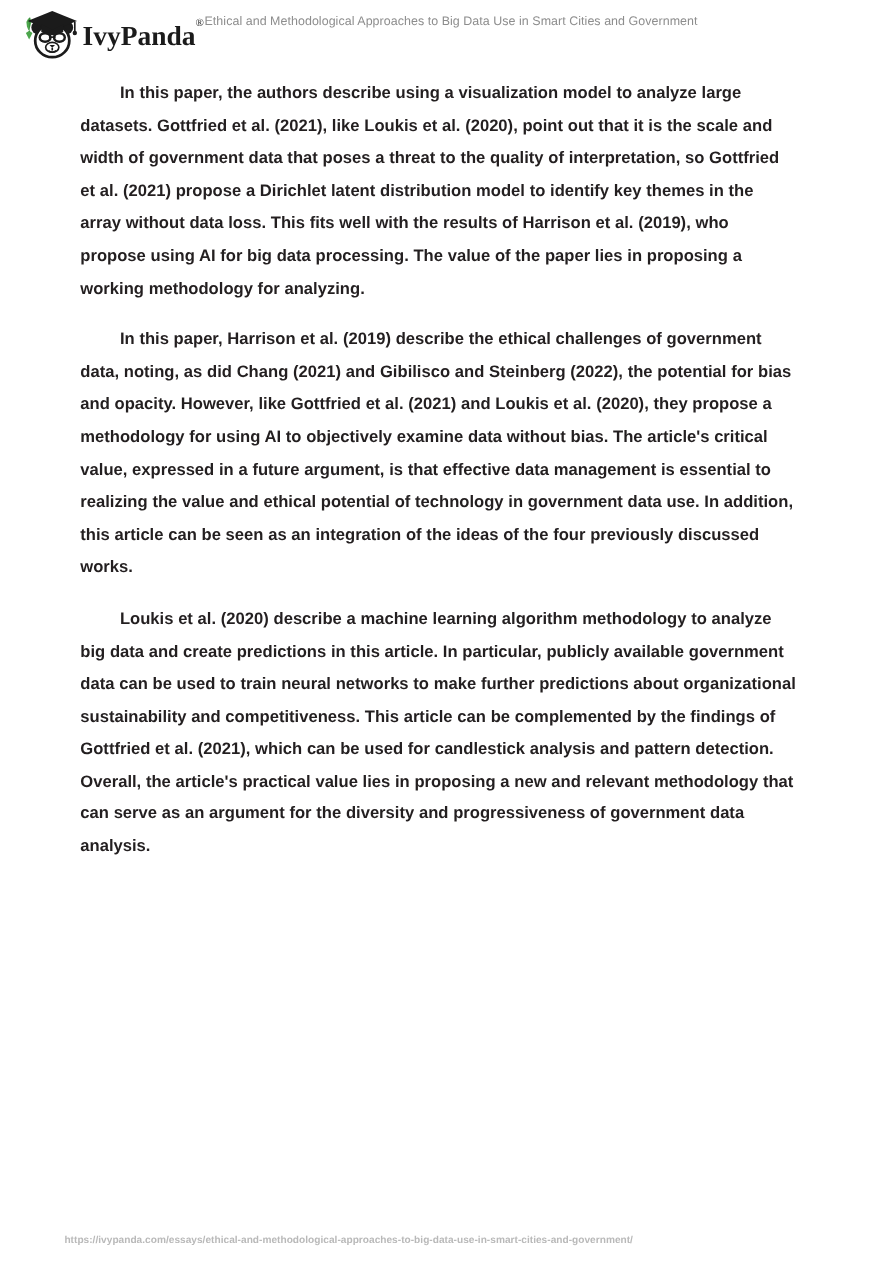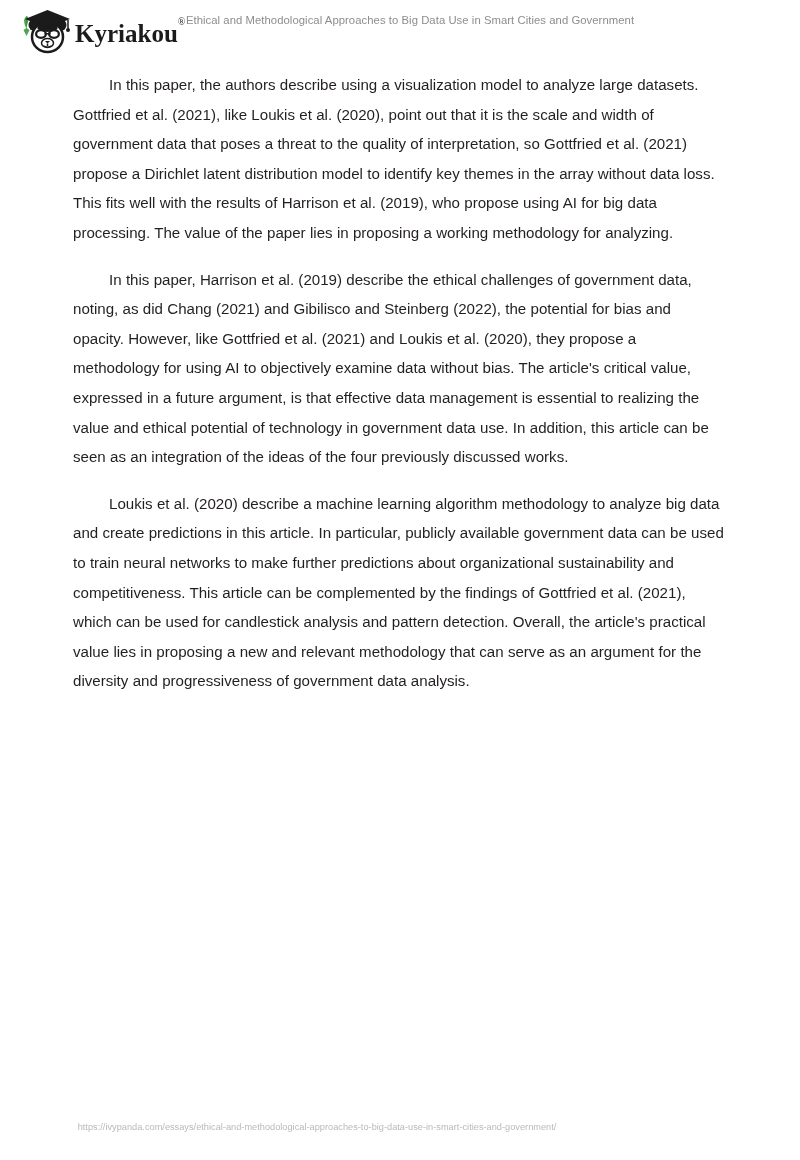--- a/index.html
+++ b/index.html
@@ -85,20 +85,21 @@
   }
 
   .para {
     font-size: 15.1px;
     line-height: 29.6px;
     color: #231f20;
     margin: 0 0 17px 0;
     text-align: left;
     text-indent: 36px;
     word-spacing: 0.1px;
+    font-weight: bold;
   }
 
   .para.reference {
     font-weight: 700;
     text-indent: 36px;
   }
 
   .para.reference .title-italic {
     font-style: italic;
     font-weight: 700;
@@ -121,20 +122,21 @@
     position: absolute;
     left: 0;
     top: 8px;
     width: 634px;
     text-align: center;
     font-size: 9.2px;
     color: #b9b9b9;
     font-family: "Liberation Sans", sans-serif;
     white-space: nowrap;
     letter-spacing: 0.02px;
+    font-weight: bold;
   }
 </style>
 </head>
 <body>
 
 <div class="page-header">
 
   <div class="brand">
     <span class="brand-logo">
       <svg viewBox="0 0 116 92" width="58" height="46" xmlns="http://www.w3.org/2000/svg" aria-hidden="true">
@@ -163,21 +165,21 @@
         <path d="M60 74 Q67 79 74 74" stroke="#1b1b1b" stroke-width="3" fill="none"></path>
 
         <path d="M67 2 L112 20 L67 38 L22 20 Z" fill="#1b1b1b"></path>
 
         <path d="M47 26 L47 40 Q67 52 87 40 L87 26 L67 36 Z" fill="#1b1b1b"></path>
 
         <path d="M108 22 L108 40" stroke="#1b1b1b" stroke-width="3" fill="none"></path>
         <circle cx="108" cy="42" r="4" fill="#1b1b1b"></circle>
       </svg>
     </span>
-    <span class="brand-wordmark"><span>Kyriakou</span><sup>®</sup></span>
+    <span class="brand-wordmark"><span>IvyPanda</span><sup>®</sup></span>
   </div>
 
   <div class="header-title">Ethical and Methodological Approaches to Big Data Use in Smart Cities and Government</div>
 </div>
 
 <main class="doc-body">
 
   <p class="para">In this paper, the authors describe using a visualization model to analyze large datasets. Gottfried et al. (2021), like Loukis et al. (2020), point out that it is the scale and width of government data that poses a threat to the quality of interpretation, so Gottfried et al. (2021) propose a Dirichlet latent distribution model to identify key themes in the array without data loss. This fits well with the results of Harrison et al. (2019), who propose using AI for big data processing. The value of the paper lies in proposing a working methodology for analyzing.</p>
 
 

